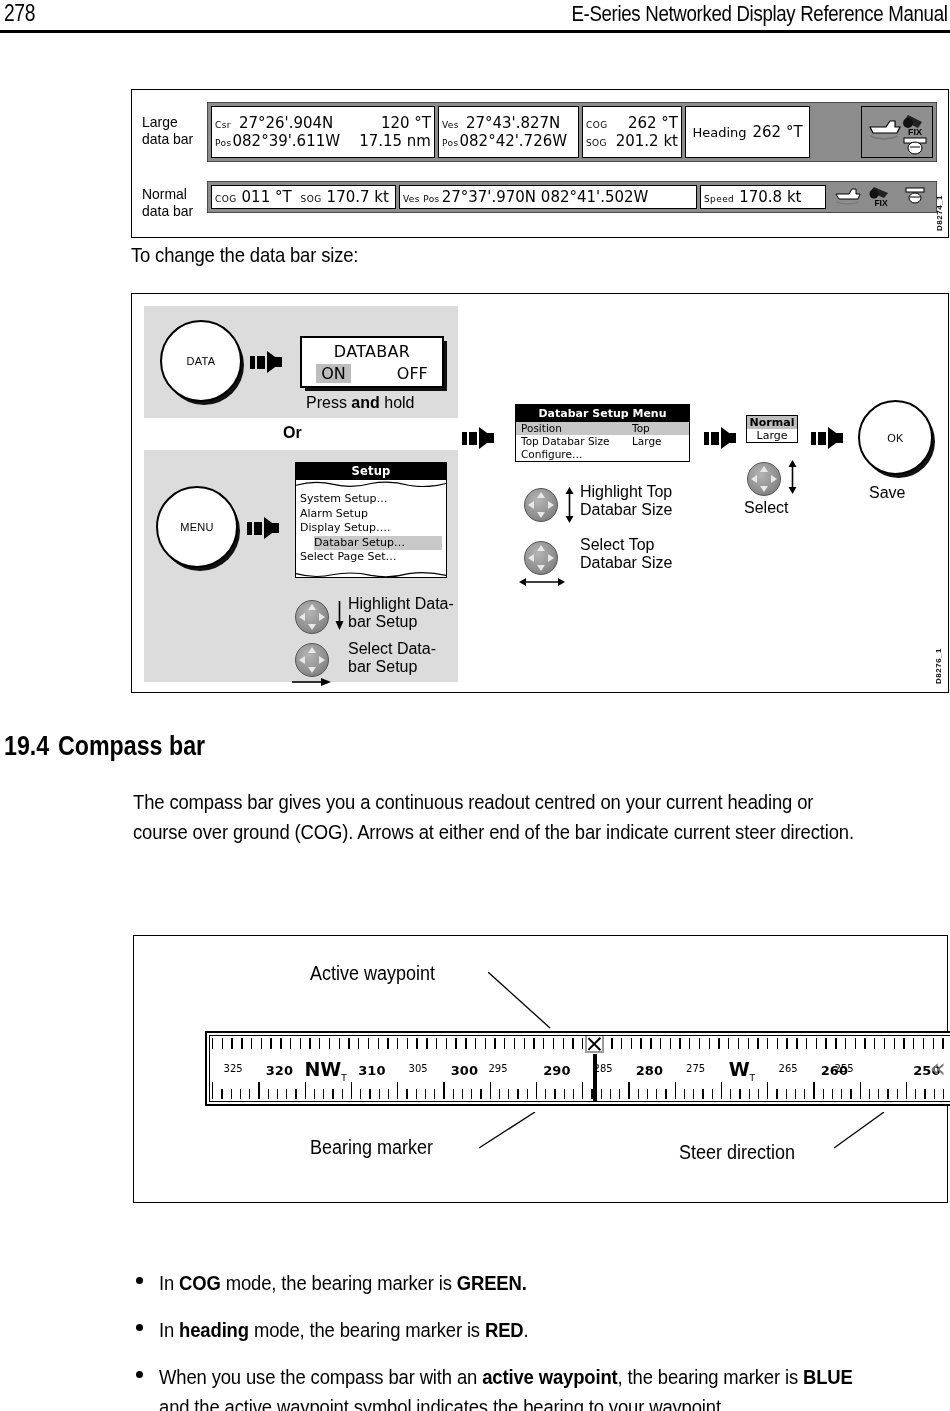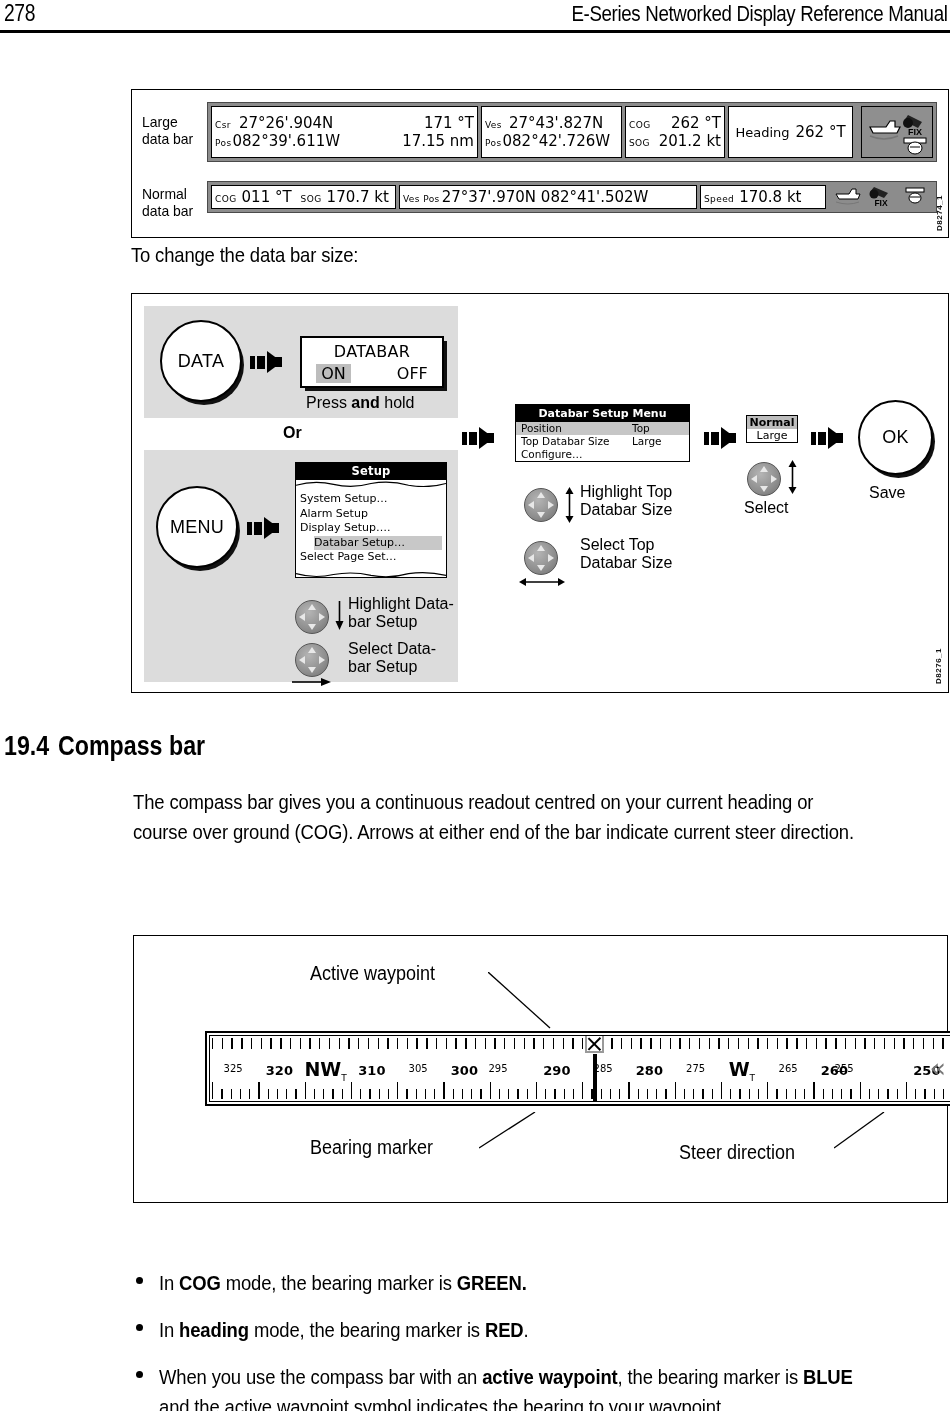--- a/index.html
+++ b/index.html
@@ -77,21 +77,21 @@
     transform:scaleX(0.88); transform-origin:left top; white-space:nowrap;
   }
 
   
   #fig-flow { left:131px; top:293px; width:818px; height:400px; }
   .flow-panel { position:absolute; background:#dcdcdc; }
   .knob {
     position:absolute; border-radius:50%; background:#fff;
     border:2.5px solid #000; box-shadow: 3px 4px 0 -1px #111;
     display:flex; align-items:center; justify-content:center;
-    font-size:18px; letter-spacing:0.3px;
+    font-size:11px; letter-spacing:0.3px;
     font-family:"Liberation Sans Narrow","Liberation Sans",sans-serif;
   }
   .arrow-grp { position:absolute; display:flex; align-items:center; gap:2px; }
   .arrow-dash { width:5px; height:13px; background:#000; }
   .arrow-dash.d2 { width:8px; }
   .arrow-head {
     width:0;height:0;border-top:11px solid transparent;border-bottom:11px solid transparent;
     border-left:15px solid #000; position:relative;
   }
   .arrow-head::before{
@@ -242,26 +242,26 @@
 </div>
 
 <div class="figure-box" id="fig-databar">
 
   <div class="db-row-label" style="left:10px; top:23px;">
     <span>Large</span><br>
     <span>data bar</span>
   </div>
 
   <div class="db-strip" style="left:75px; top:12px; width:730px; height:60px;">
-    <div class="db-cell" style="width:267px;">
+    <div class="db-cell" style="width:224px;">
       <div class="db-line">
         <span class="db-sm">Csr</span>
         <span class="db-lg" style="margin-left:8px;">27°26'.904N</span>
         <span class="db-spacer"></span>
-        <span class="db-lg">171 °T</span>
+        <span class="db-lg">120 °T</span>
       </div>
       <div class="db-line">
         <span class="db-sm">Pos</span>
         <span class="db-lg" style="margin-left:1px;">082°39'.611W</span>
         <span class="db-spacer"></span>
         <span class="db-lg">17.15 nm</span>
       </div>
     </div>
 
     <div class="db-cell" style="width:141px;">

